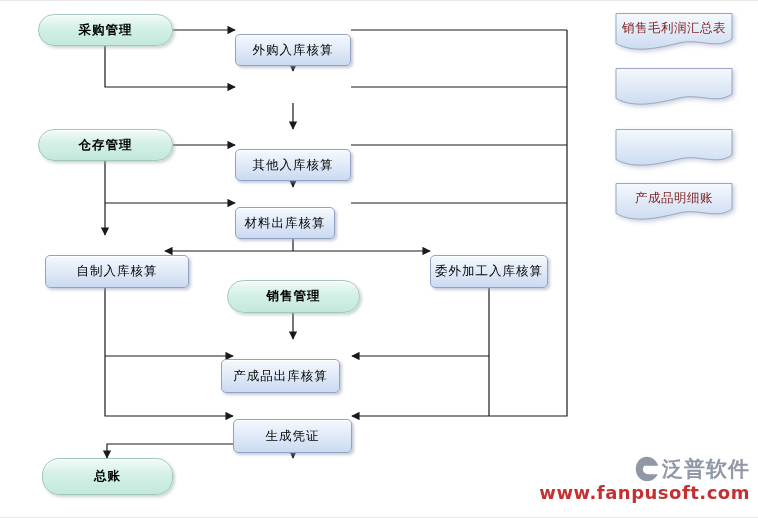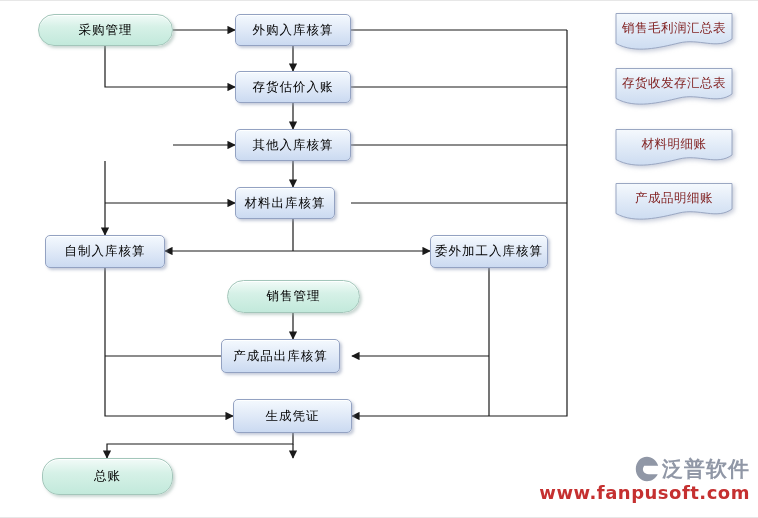--- a/index.html
+++ b/index.html
@@ -18,26 +18,28 @@
     position:absolute;
     display:flex;align-items:center;justify-content:center;
     font-size:12.5px;color:#000;letter-spacing:1px;
     box-sizing:border-box;
   }
   .box{
     background:linear-gradient(to bottom,#f4f9fe 0%,#e2ebf8 45%,#cbdaf1 100%);
     border:1px solid #93a2c2;
     border-radius:5px;
     box-shadow:2px 2px 3px rgba(150,160,185,.55), inset 0 1px 0 rgba(255,255,255,.9);
+    margin-top:20px;
   }
   .pill{
     background:linear-gradient(to bottom,#f2fbf8 0%,#d6f1e7 40%,#c2e9db 100%);
     border:1px solid #a3c6ba;
     border-radius:17px;
     box-shadow:2px 2px 3px rgba(150,175,168,.5), inset 0 1px 0 rgba(255,255,255,.9);
+    font-weight:bold;
   }
   .doc{position:absolute;left:615px;width:118px;height:42px;}
   .doc svg{position:absolute;left:0;top:0;filter:drop-shadow(2px 2px 2px rgba(150,160,185,.5));}
   .doc .lbl{
     position:absolute;left:0;top:2px;width:118px;height:28px;
     display:flex;align-items:center;justify-content:center;
     font-size:12.5px;color:#7f1d1d;letter-spacing:.5px;
   }
   .watermark{position:absolute;right:8px;bottom:14px;text-align:right;}
   .wm-row{display:flex;justify-content:flex-end;gap:1px;}
@@ -85,40 +87,40 @@
       <path d="M105,267 V415 H233" marker-end="url(#arr)"></path>
       <path d="M293,312 V338" marker-end="url(#arr)"></path>
       <path d="M293,432 V443 H107 V457" marker-end="url(#arr)"></path>
       <path d="M293,443 V457" marker-end="url(#arr)"></path>
     </g>
   </svg>
 
   <div class="node pill" style="left:38px;top:13px;width:135px;height:32px">
     <span>采购管理</span>
   </div>
+  <div class="node pill" style="left:38px;top:128px;width:135px;height:32px">
+    <span>仓存管理</span>
+  </div>
   <div class="node pill" style="left:227px;top:279px;width:133px;height:33px">
     <span>销售管理</span>
   </div>
   <div class="node pill" style="left:42px;top:457px;width:131px;height:37px">
     <span>总账</span>
   </div>
 
   <div class="node box" style="left:235px;top:13px;width:116px;height:32px">
     <span>外购入库核算</span>
   </div>
-  <div class="node box" style="left:235px;top:70px;width:116px;height:32px">
-    <span>存货估价入账</span>
-  </div>
   <div class="node box" style="left:235px;top:128px;width:116px;height:32px">
     <span>其他入库核算</span>
   </div>
   <div class="node box" style="left:235px;top:186px;width:100px;height:32px">
     <span>材料出库核算</span>
   </div>
-  <div class="node box" style="left:45px;top:234px;width:120px;height:33px">
+  <div class="node box" style="left:45px;top:234px;width:144px;height:33px">
     <span>自制入库核算</span>
   </div>
   <div class="node box" style="left:430px;top:234px;width:118px;height:33px">
     <span>委外加工入库核算</span>
   </div>
   <div class="node box" style="left:221px;top:338px;width:119px;height:34px">
     <span>产成品出库核算</span>
   </div>
   <div class="node box" style="left:233px;top:398px;width:119px;height:34px">
     <span>生成凭证</span>
@@ -127,27 +129,25 @@
   <div class="doc" style="top:11px">
     <svg width="118" height="44" viewBox="0 0 118 44">
       <path d="M1,1.5 H117 V27 C102,38 84,26 64,31 C45,35.5 20,42 1,31.5 Z" fill="url(#docGrad)" stroke="#9aa7c2" stroke-width="1"></path>
     </svg>
     <span class="lbl">销售毛利润汇总表</span>
   </div>
   <div class="doc" style="top:66px">
     <svg width="118" height="44" viewBox="0 0 118 44">
       <path d="M1,1.5 H117 V27 C102,38 84,26 64,31 C45,35.5 20,42 1,31.5 Z" fill="url(#docGrad)" stroke="#9aa7c2" stroke-width="1"></path>
     </svg>
-    <span class="lbl">存货收发存汇总表</span>
   </div>
   <div class="doc" style="top:127px">
     <svg width="118" height="44" viewBox="0 0 118 44">
       <path d="M1,1.5 H117 V27 C102,38 84,26 64,31 C45,35.5 20,42 1,31.5 Z" fill="url(#docGrad)" stroke="#9aa7c2" stroke-width="1"></path>
     </svg>
-    <span class="lbl">材料明细账</span>
   </div>
   <div class="doc" style="top:181px">
     <svg width="118" height="44" viewBox="0 0 118 44">
       <path d="M1,1.5 H117 V27 C102,38 84,26 64,31 C45,35.5 20,42 1,31.5 Z" fill="url(#docGrad)" stroke="#9aa7c2" stroke-width="1"></path>
     </svg>
     <span class="lbl">产成品明细账</span>
   </div>
 
   <div class="watermark">
     <div class="wm-row">

